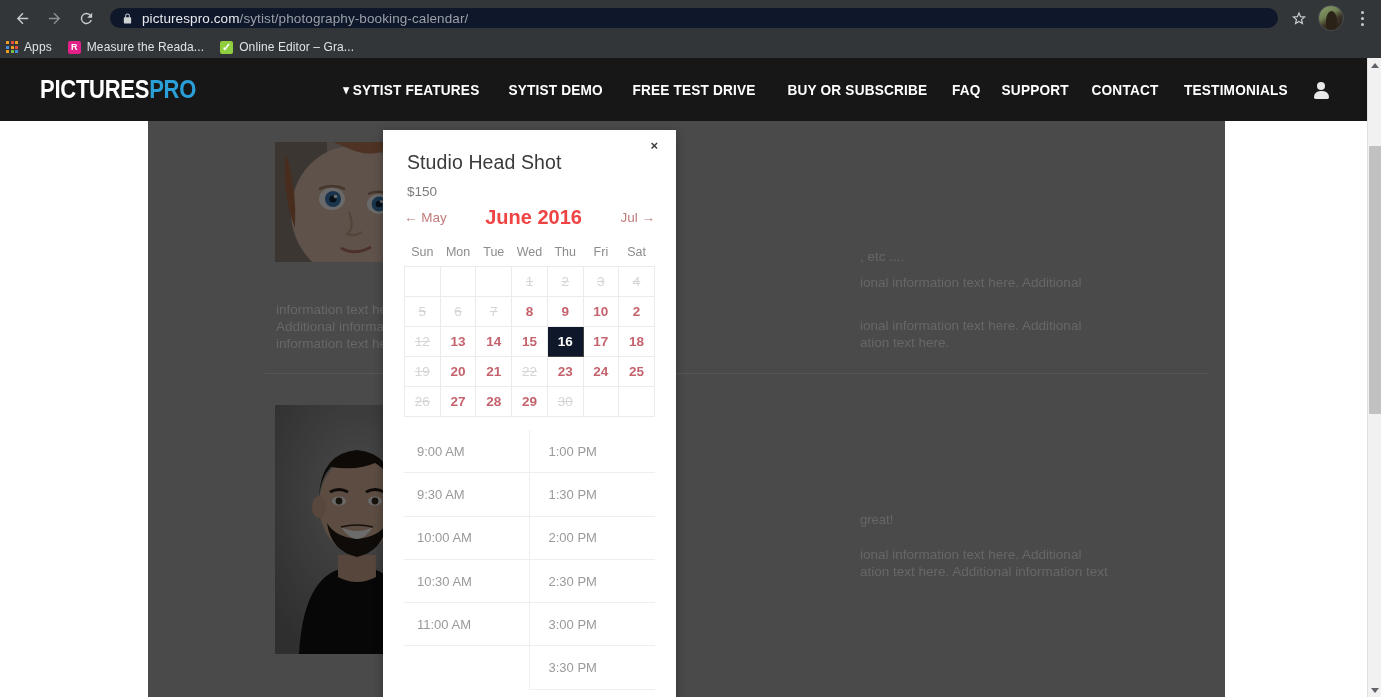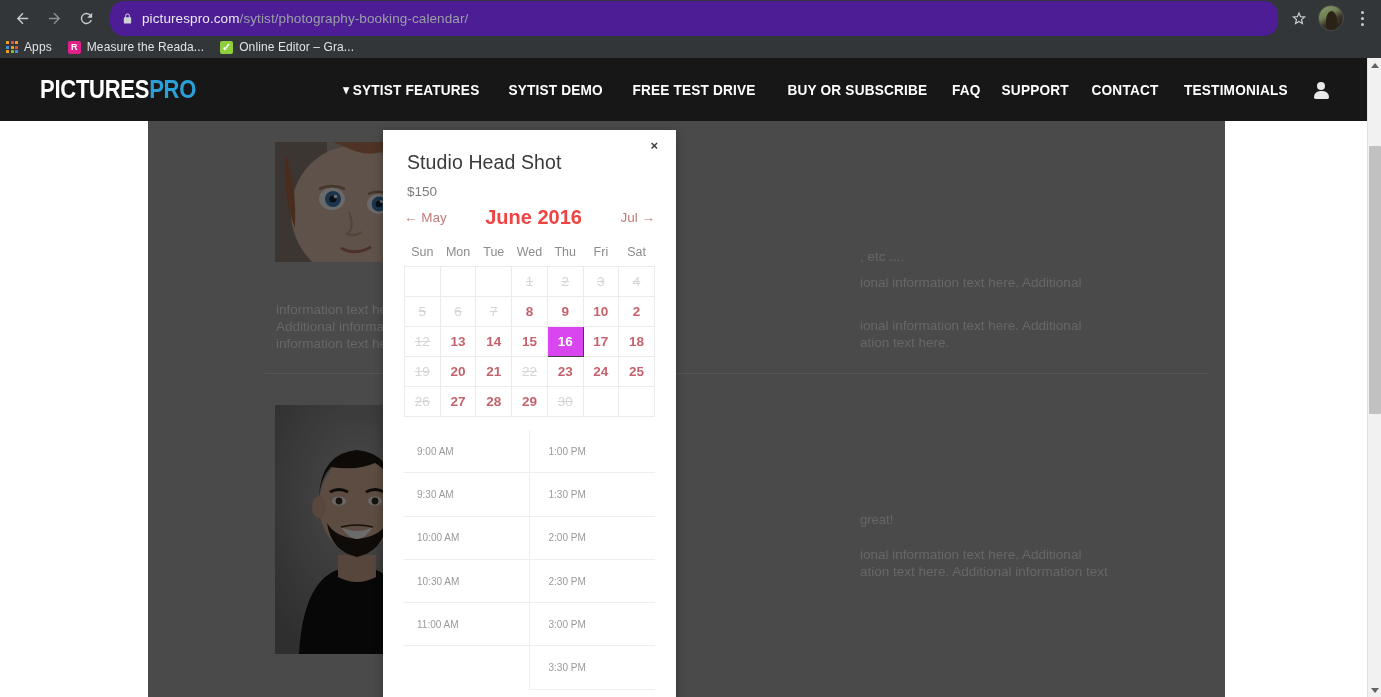--- a/index.html
+++ b/index.html
@@ -28,22 +28,22 @@
     border-radius: 50%;
     color: #c9cccf;
     font-size: 16px;
     margin-right: 4px;
     cursor: pointer;
     user-select: none;
   }
   .nav-btn svg { display: block; }
   .omnibox {
     flex: 1;
-    height: 35px;
-    background: #4c1d95;
+    height: 20px;
+    background: #0f172a;
     border-radius: 14px;
     display: flex; align-items: center;
     padding: 0 12px;
     margin-left: 6px;
     margin-right: 6px;
     min-width: 0;
   }
   .lock-icon { margin-right: 9px; display: flex; align-items: center; }
   .url-text {
     font-size: 13.5px;
@@ -344,37 +344,37 @@
     padding: 0;
   }
   .cal-table td.avail { color: #c4636d; cursor: pointer; }
   .cal-table td.off {
     color: #d5d5d5;
     font-weight: normal;
     text-decoration: line-through;
   }
   .cal-table td.blank { border-color: #eceaea; }
   .cal-table td.sel {
-    background: #d946ef;
+    background: #0f172a;
     color: #ffffff;
     border-color: #414141;
   }
 
   .slots {
     position: absolute;
     left: 21px; top: 300px;
     width: 251px;
     display: flex;
   }
   .slot-col { width: 125.5px; }
   .slot-col.left { border-right: 1px solid #eeeeee; }
   .slot {
     height: 43.3px;
     display: flex; align-items: center;
-    font-size: 10px;
+    font-size: 13px;
     color: #9a9a9a;
     border-bottom: 1px solid #efefef;
     padding-left: 13px;
     cursor: pointer;
   }
   .slot-col.right .slot { padding-left: 19px; }
 
   
   .scrollbar {
     position: absolute;

